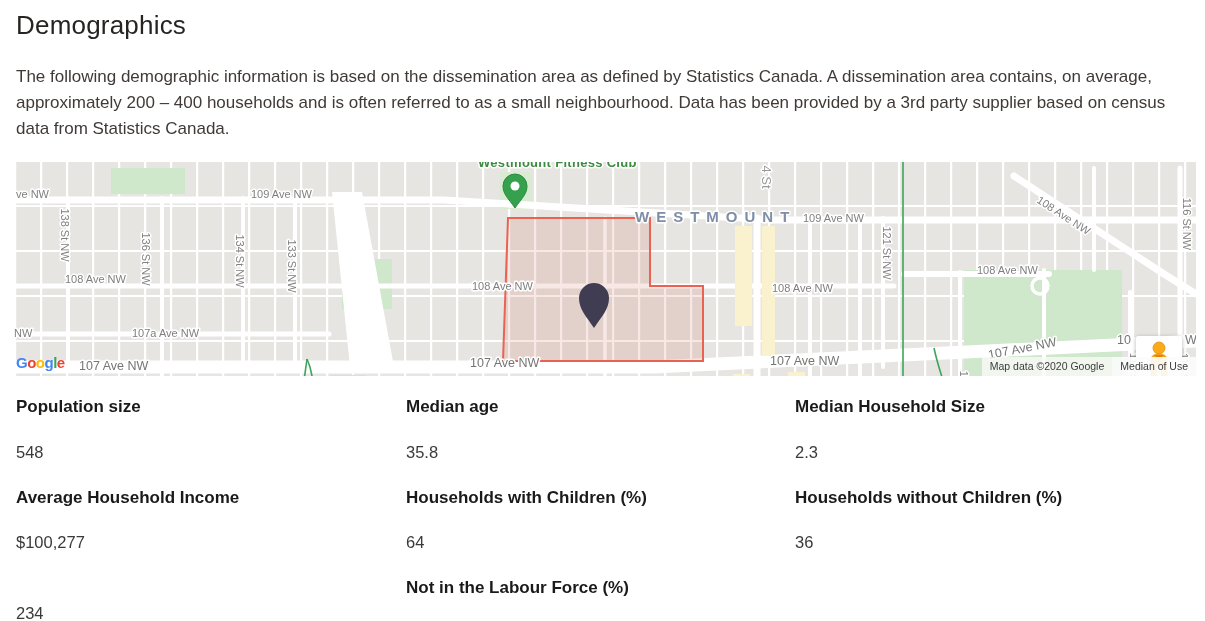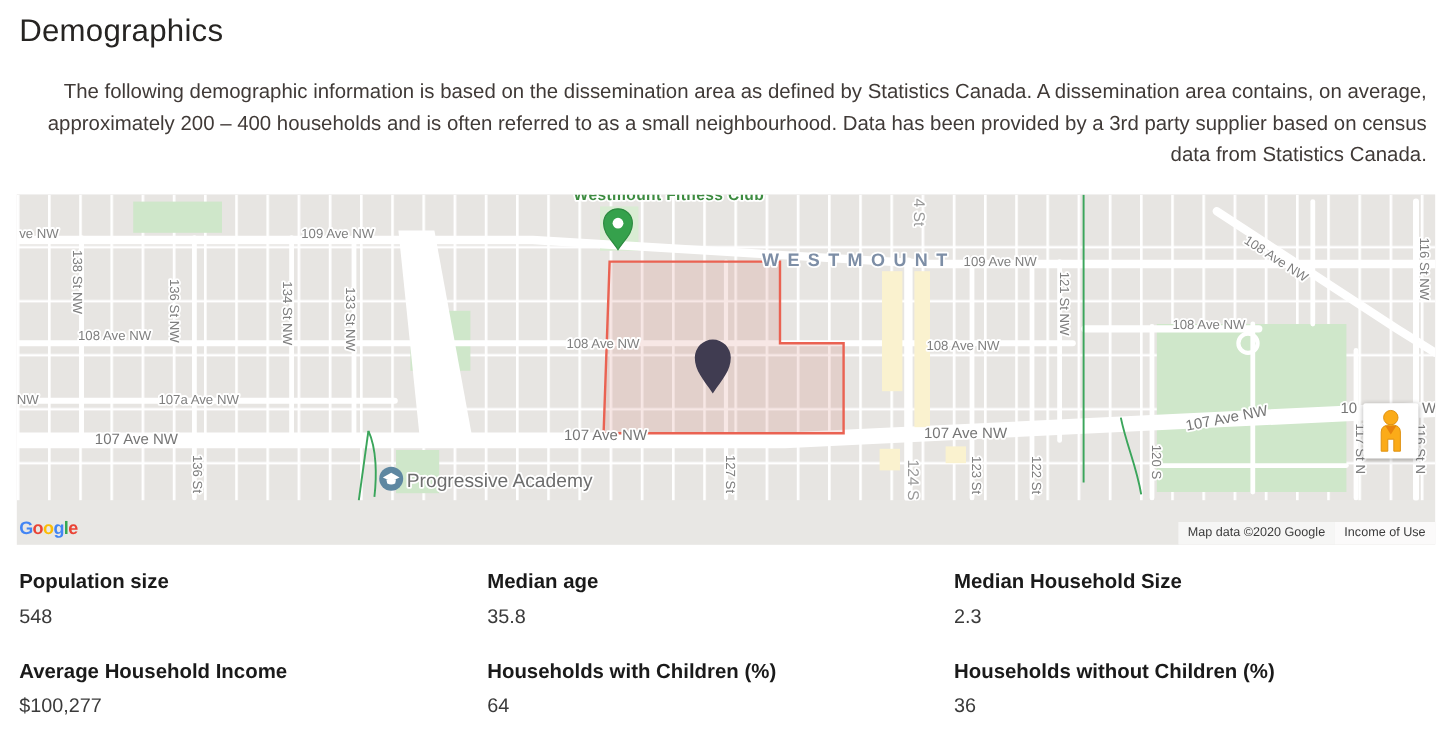--- a/index.html
+++ b/index.html
@@ -1,41 +1,41 @@
 <!DOCTYPE html>
 <html><head>
 <meta charset="utf-8">
 <style>
   * { box-sizing: border-box; }
   html,body { margin:0; padding:0; background:#ffffff; }
   body { font-family:"Liberation Sans", sans-serif; color:#3f3936; width:1205px; overflow-x:hidden; }
   .page { padding:6px 0 18px 0; }
 
   h1.title { margin:4px 16px 0 16px; font-size:26px; font-weight:500; color:#262422; letter-spacing:.2px; }
-  p.intro { margin:23px 16px 20px 16px; max-width:1180px; font-size:17px; line-height:26px; color:#403a37;text-align:right; }
-
-  .map-wrap { position:relative; margin:0 9px 0 14px; width:1182px; height:292px; overflow:hidden; background:#e8e7e4; cursor:grab; }
+  p.intro { margin:23px 16px 20px 16px; max-width:1180px; font-size:17px; line-height:26px; color:#403a37; }
+
+  .map-wrap { position:relative; margin:0 9px 0 14px; width:1182px; height:214px; overflow:hidden; background:#e8e7e4; cursor:grab; }
   .map-wrap svg.basemap { position:absolute; left:0; top:0; display:block; }
   .maplabel { font-family:"Liberation Sans", sans-serif; fill:#7f7f7f; font-size:11px;
               paint-order:stroke; stroke:#ffffff; stroke-width:3px; stroke-linejoin:round; }
 
   .google-logo { position:absolute; left:2px; bottom:5px; font-size:15px; font-weight:700; letter-spacing:-0.5px; }
   .google-logo span { display:inline-block; }
 
   .pegman-box { position:absolute; right:14px; top:174px; width:46px; height:46px; background:#ffffff;
                 border-radius:2px; box-shadow:0 1px 4px rgba(0,0,0,.3); display:flex; align-items:center;
                 justify-content:center; cursor:pointer; }
 
   .attribution { position:absolute; right:0; bottom:0; display:flex; font-size:10.5px; color:#3c3c3c; }
   .attribution .chunk { background:rgba(250,250,250,.78); padding:3px 8px 4px 8px; white-space:nowrap; }
   .attribution .chunk.link { background:rgba(252,252,252,.92); cursor:pointer; }
 
   .stats { display:grid; grid-template-columns:390px 389px 1fr; margin:21px 16px 0 16px; row-gap:27px; }
   .stat-label { font-size:17px; font-weight:700; color:#1a1a1a; line-height:1.15; }
-  .stat-value { font-size:16.5px; color:#3a3a3a; margin-top:10px; line-height:1.1; }
+  .stat-value { font-size:16.5px; color:#3a3a3a; margin-top:26px; line-height:1.1; }
 </style>
 </head>
 <body>
 
 <div class="page">
 
   <h1 class="title">Demographics</h1>
 
   <p class="intro">The following demographic information is based on the dissemination area as defined by Statistics Canada. A dissemination area contains, on average, approximately 200 – 400 households and is often referred to as a small neighbourhood. Data has been provided by a 3rd party supplier based on census data from Statistics Canada.</p>
 
@@ -154,21 +154,21 @@
     <div class="pegman-box">
       <svg width="28" height="36" viewBox="0 0 28 36">
         <circle cx="14" cy="7" r="6" fill="#fbab18" stroke="#de8f0e" stroke-width="0.8"></circle>
         <path d="M6,35 V19 Q6,13 14,13 Q22,13 22,19 V35 H16.5 V25 H11.5 V35 Z" fill="#fbab18" stroke="#de8f0e" stroke-width="0.8"></path>
         <polygon points="9.5,14 14,21 18.5,14" fill="#e8820c"></polygon>
       </svg>
     </div>
 
     <div class="attribution">
       <span class="chunk">Map data ©2020 Google</span>
-      <span class="chunk link">Income of Use</span>
+      <span class="chunk link">Median of Use</span>
     </div>
   </div>
 
   <div class="stats">
     <div class="stat">
       <div class="stat-label">Population size</div>
       <div class="stat-value">548</div>
     </div>
     <div class="stat">
       <div class="stat-label">Median age</div>

